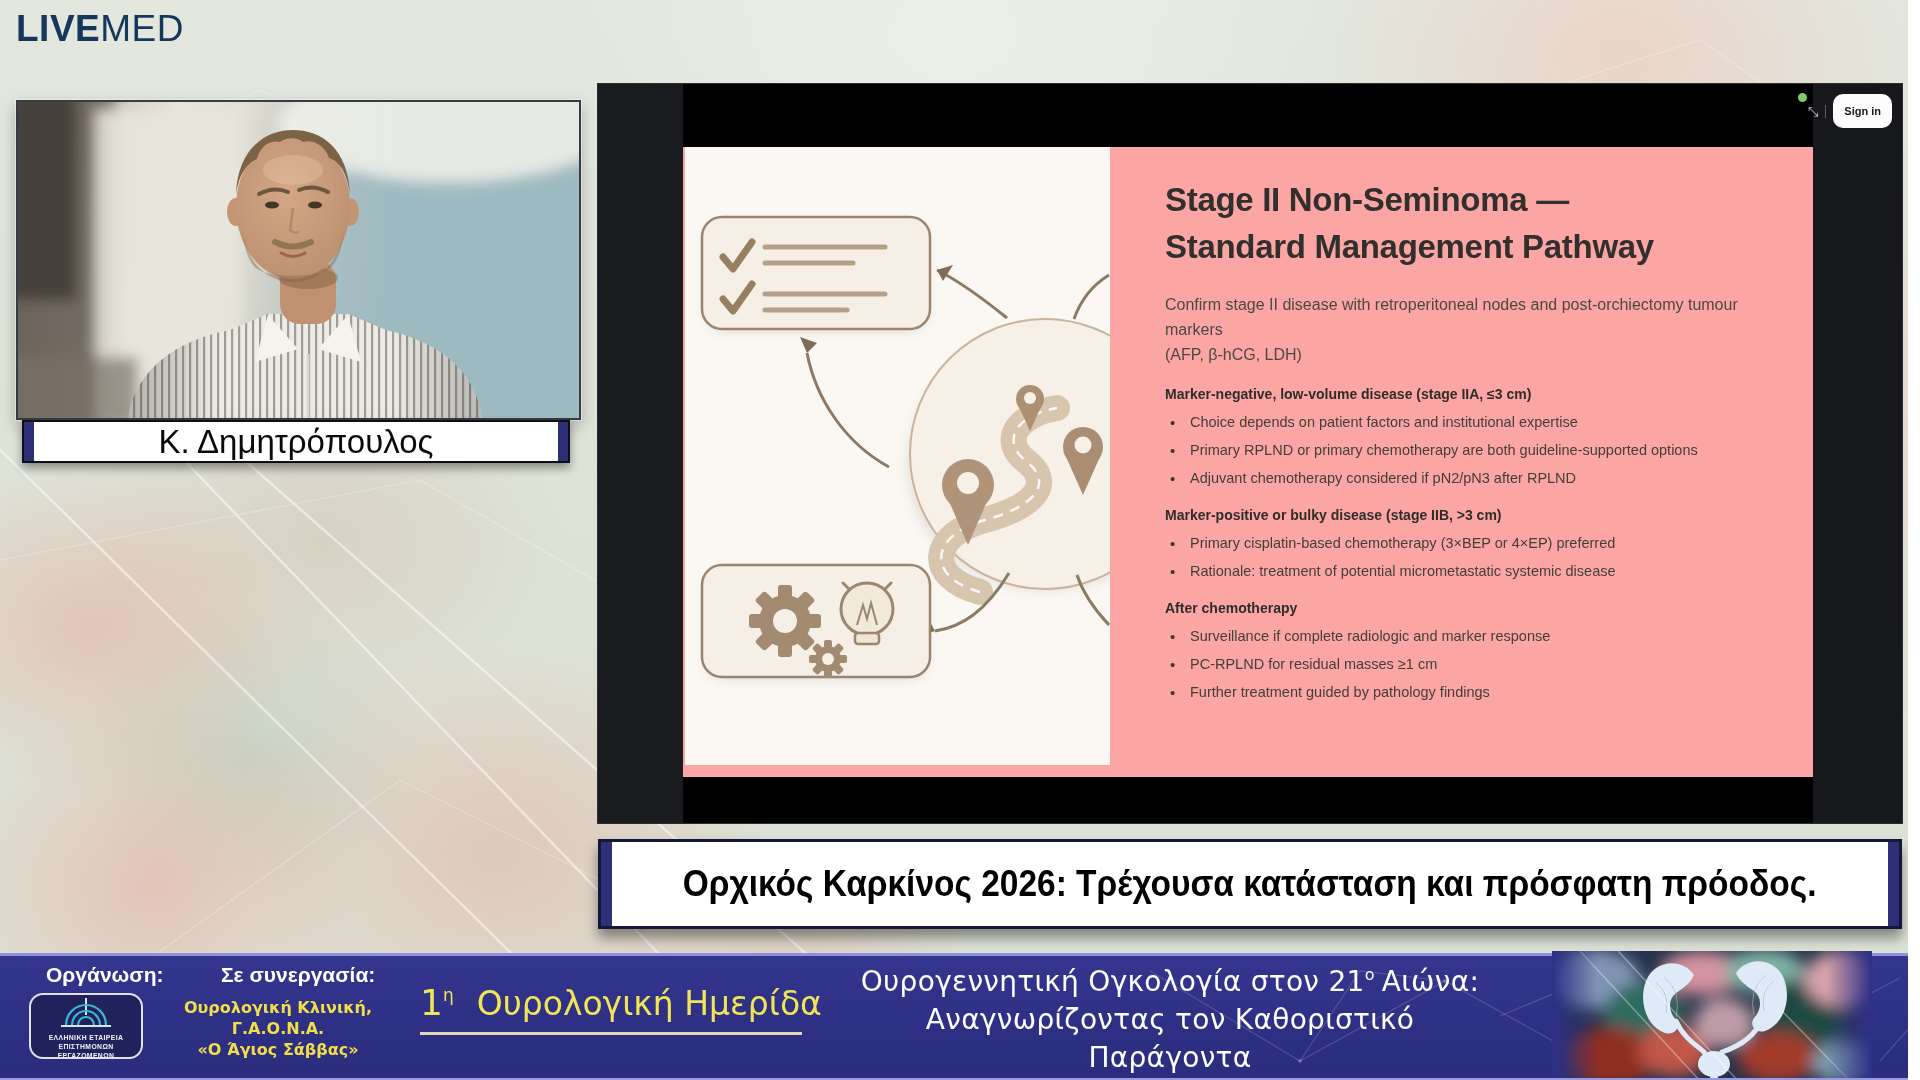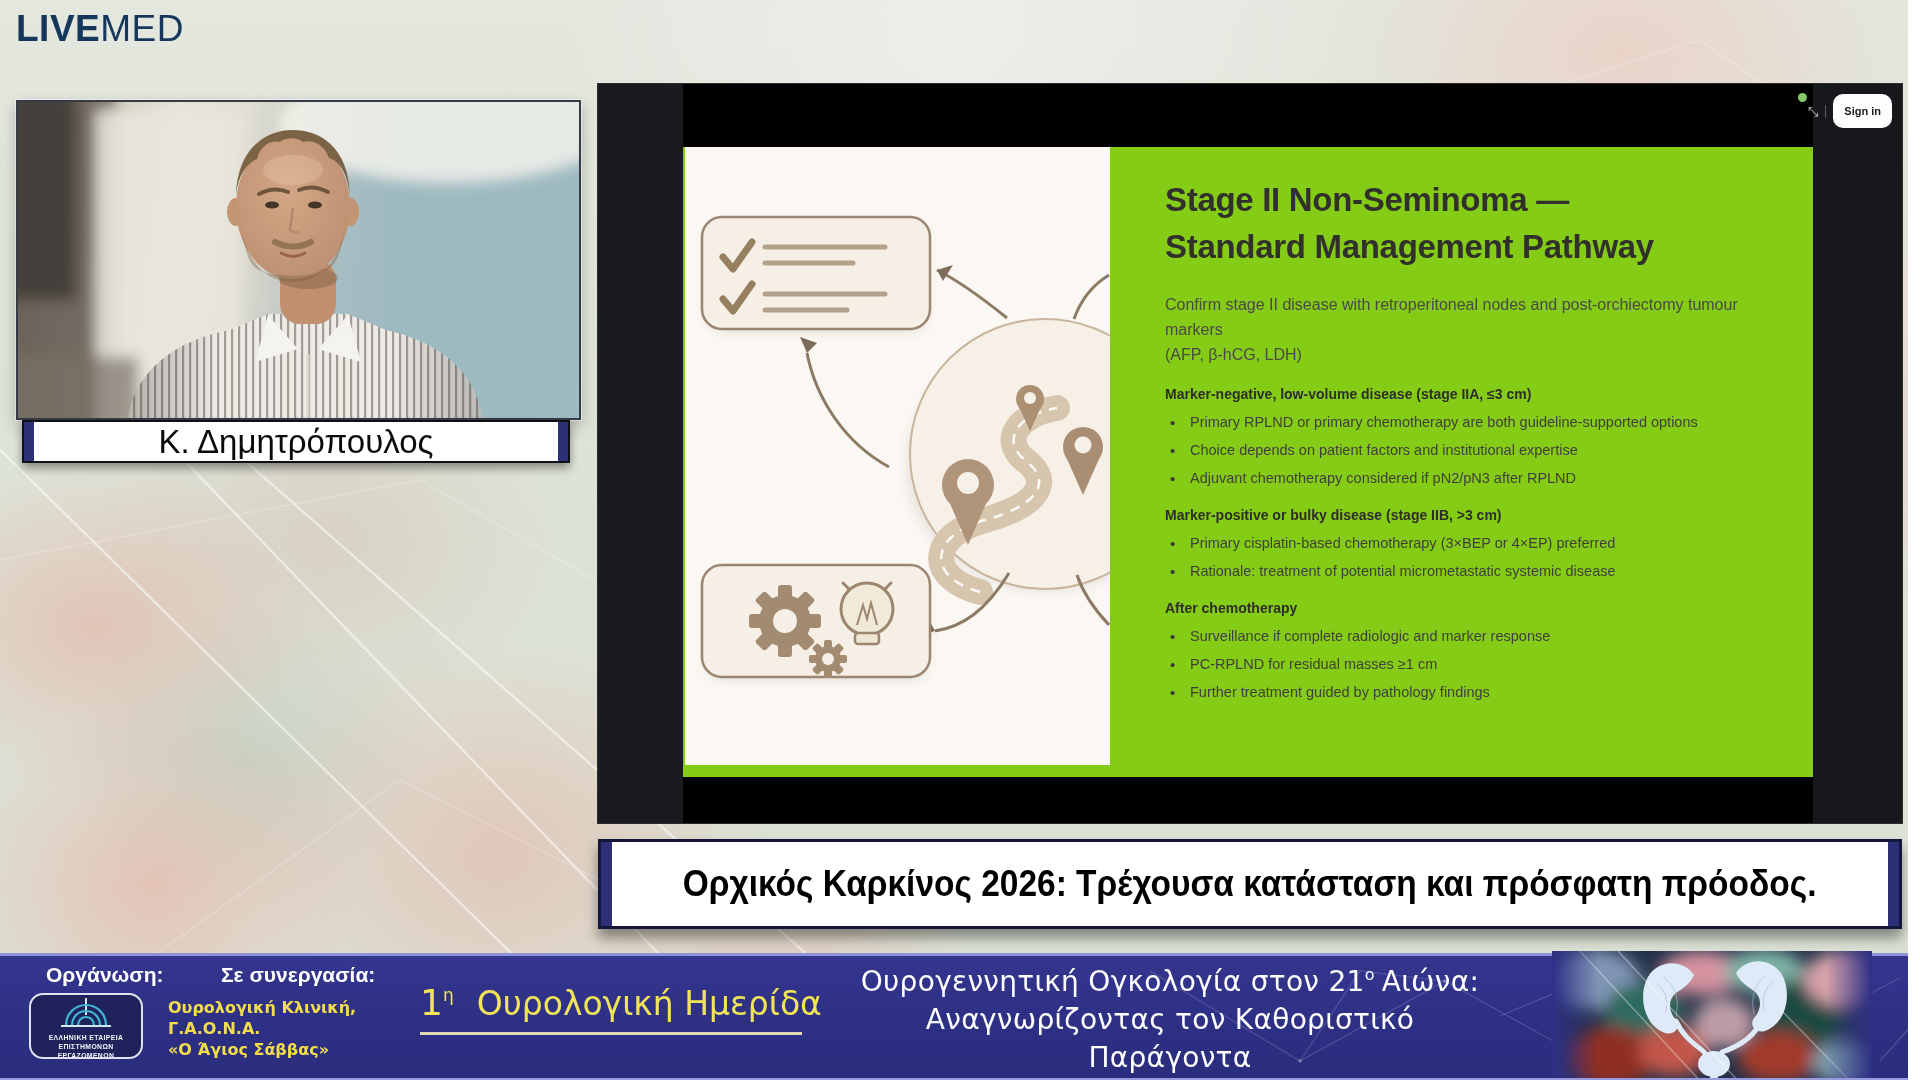--- a/index.html
+++ b/index.html
@@ -46,21 +46,21 @@
   .gutter-l{position:absolute;left:0;top:0;width:85px;height:100%;background:#191b1e;}
   .gutter-r{position:absolute;right:0;top:0;width:89px;height:100%;background:#16181b;}
   .live-dot{position:absolute;left:1200px;top:9px;width:9px;height:9px;border-radius:50%;background:#83c969;}
   .player-controls{position:absolute;right:10px;top:10px;display:flex;align-items:center;gap:7px;z-index:3;}
   .expand-icon{color:#d2d5d9;font-size:13px;line-height:13px;cursor:pointer;}
   .ctrl-sep{width:1px;height:13px;background:#5a5e63;}
   .signin{background:#fdfdfd;color:#17191b;font-size:11px;font-weight:bold;border:none;border-radius:10px;
     padding:11px 11px;font-family:"Liberation Sans",sans-serif;cursor:pointer;}
 
   
-  .slide{position:absolute;left:85px;top:63px;width:1130px;height:630px;background:#84cc16;overflow:hidden;}
+  .slide{position:absolute;left:85px;top:63px;width:1130px;height:630px;background:#fca5a5;overflow:hidden;}
   .slide-graphic{position:absolute;left:2px;top:0;width:425px;height:618px;background:#fbf8f4;overflow:hidden;}
   .slide-text{position:absolute;left:482px;top:30px;width:600px;color:#3c3a36;}
   .slide-text h1{font-size:33px;line-height:1.42;color:#31302c;margin:0 0 21px;font-weight:bold;letter-spacing:-.3px;}
   .slide-text .intro{font-size:16px;line-height:1.58;color:#4b4944;margin:0;}
   .slide-text h2{font-size:14px;color:#2e2d29;margin:18px 0 10px;font-weight:bold;}
   .slide-text ul{list-style:none;margin:0;padding:0;}
   .slide-text li{font-size:14.5px;color:#413f3a;padding-left:25px;position:relative;margin-bottom:7px;line-height:1.45;}
   .slide-text li::before{content:"•";position:absolute;left:5px;top:0;font-size:15px;color:#3a3834;}
 
   
@@ -75,21 +75,21 @@
   .footer{position:absolute;left:0;top:953px;width:1920px;height:127px;
     background:linear-gradient(180deg,#34368f 0%,#2d2f83 60%,#2a2c7c 100%);
     border-top:3px solid #8e92d6;box-sizing:content-box;}
   .footer::after{content:"";position:absolute;left:0;bottom:2px;width:100%;height:3px;background:#989cde;z-index:2;}
   .footer-mesh{position:absolute;inset:0;z-index:1;}
   .org-label,.collab-label{position:absolute;top:7px;color:#fff;font-size:21px;font-weight:bold;}
   .org-label{left:46px;} .collab-label{left:221px;}
   .org-logo{position:absolute;left:29px;top:37px;width:114px;height:66px;border:2px solid #dfe2ee;border-radius:14px;
     background:#20225c;box-sizing:border-box;text-align:center;overflow:hidden;}
   .org-logo-text{font-size:6.8px;font-weight:bold;color:#f2f4fa;letter-spacing:.4px;line-height:1.3;margin-top:1px;}
-  .collab-text{position:absolute;left:168px;top:42px;width:220px;color:#f2dd4a;
+  .collab-text{position:absolute;left:168px;top:42px;width:220px;text-align:center;color:#f2dd4a;
     font-size:16px;font-weight:bold;line-height:1.3;font-family:"DejaVu Sans",sans-serif;}
   .event-block{position:absolute;left:420px;top:26px;font-family:"DejaVu Sans",sans-serif;}
   .event-name{color:#f1e456;font-size:33px;white-space:nowrap;}
   .ev-num{font-size:36px;}
   .ev-sup{font-size:17px;vertical-align:14px;}
   .ev-rest{margin-left:23px;}
   .event-underline{margin-top:9px;width:382px;height:2.5px;background:#ded9b4;}
   .congress-block{position:absolute;left:845px;top:0;width:650px;text-align:center;color:#fdfdfd;
     font-size:28px;line-height:38px;font-family:"DejaVu Sans",sans-serif;letter-spacing:.3px;}
   .cg-sup{font-size:16px;vertical-align:11px;}
@@ -288,22 +288,22 @@
           </g>
         </svg>
       </div>
 
       <div class="slide-text">
         <h1><span>Stage II Non-Seminoma —</span><br><span>Standard Management Pathway</span></h1>
         <p class="intro"><span>Confirm stage II disease with retroperitoneal nodes and post-orchiectomy tumour markers</span><br><span>(AFP, β-hCG, LDH)</span></p>
 
         <h2>Marker-negative, low-volume disease (stage IIA, ≤3 cm)</h2>
         <ul>
+          <li>Choice depends on patient factors and institutional expertise</li>
           <li>Primary RPLND or primary chemotherapy are both guideline-supported options</li>
-          <li>Choice depends on patient factors and institutional expertise</li>
           <li>Adjuvant chemotherapy considered if pN2/pN3 after RPLND</li>
         </ul>
 
         <h2>Marker-positive or bulky disease (stage IIB, &gt;3 cm)</h2>
         <ul>
           <li>Primary cisplatin-based chemotherapy (3×BEP or 4×EP) preferred</li>
           <li>Rationale: treatment of potential micrometastatic systemic disease</li>
         </ul>
 
         <h2>After chemotherapy</h2>

